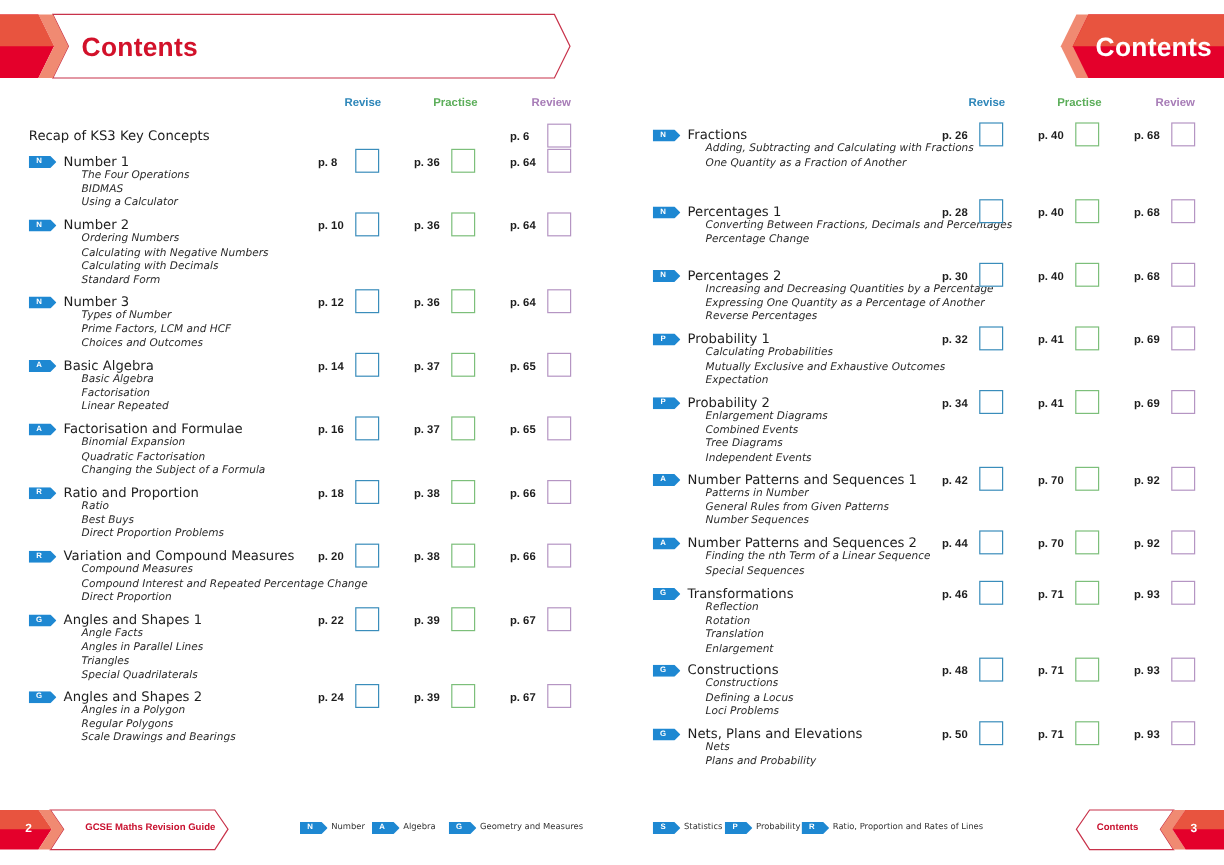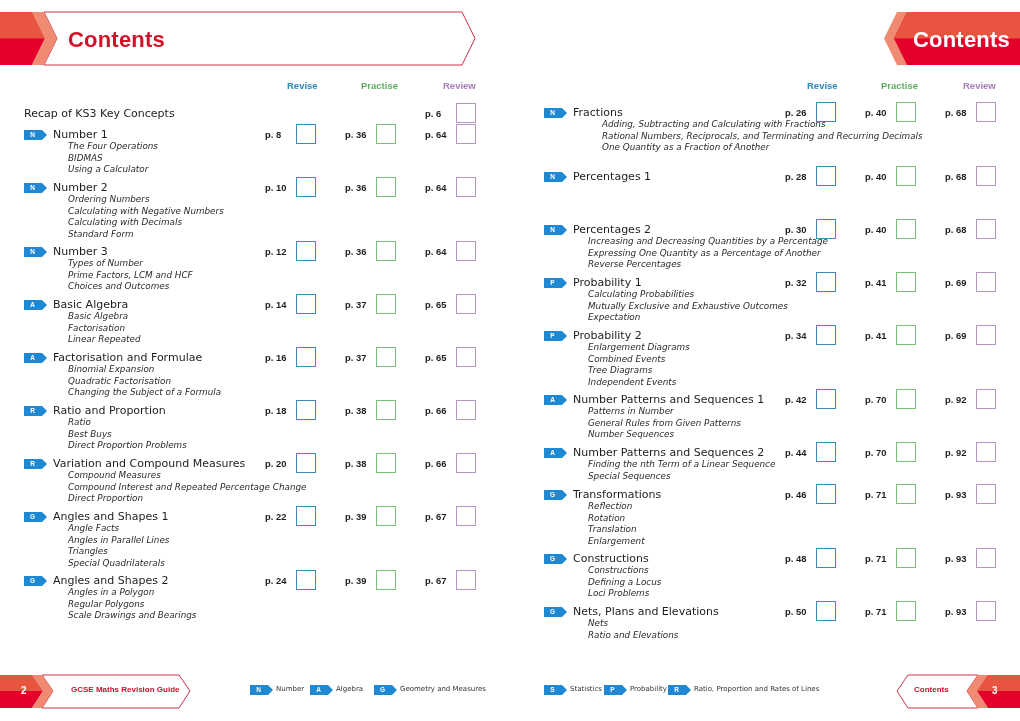--- a/index.html
+++ b/index.html
@@ -324,43 +324,44 @@
       <div class="row" style="top:107px">
         <div style="position:absolute;left:34px;top:0">
           <div class="badge">
             <svg width="23" height="10">
               <polygon points="0,0 18,0 23,5 18,10 0,10" fill="#1e88d2"></polygon>
             </svg>
             <span class="badge-letter">N</span>
           </div>
         </div>
         <div class="topic-title" style="left:63px">Fractions</div>
-        <div class="subs" style="left:92px">
+        <div class="subs" style="left:78px">
           <div>Adding, Subtracting and Calculating with Fractions</div>
-          <div>Rational Numbers, Reciprocals, and Terminating and Recurring Decimals</div>
           <div>One Quantity as a Fraction of Another</div>
         </div>
         <div class="pg" style="left:275px">p. 26</div>
         <div class="box revise" style="left:306px;top:-5px"></div>
         <div class="pg" style="left:355px">p. 40</div>
         <div class="box practise" style="left:386px;top:-5px"></div>
         <div class="pg" style="left:435px">p. 68</div>
         <div class="box review" style="left:466px;top:-5px"></div>
       </div>
       <div class="row" style="top:171px">
         <div style="position:absolute;left:34px;top:0">
           <div class="badge">
             <svg width="23" height="10">
               <polygon points="0,0 18,0 23,5 18,10 0,10" fill="#1e88d2"></polygon>
             </svg>
             <span class="badge-letter">N</span>
           </div>
         </div>
         <div class="topic-title" style="left:63px">Percentages 1</div>
         <div class="subs" style="left:78px">
+          <div>Converting Between Fractions, Decimals and Percentages</div>
+          <div>Percentage Change</div>
         </div>
         <div class="pg" style="left:275px">p. 28</div>
         <div class="box revise" style="left:306px;top:-5px"></div>
         <div class="pg" style="left:355px">p. 40</div>
         <div class="box practise" style="left:386px;top:-5px"></div>
         <div class="pg" style="left:435px">p. 68</div>
         <div class="box review" style="left:466px;top:-5px"></div>
       </div>
       <div class="row" style="top:224px">
         <div style="position:absolute;left:34px;top:0">
@@ -522,21 +523,21 @@
           <div class="badge">
             <svg width="23" height="10">
               <polygon points="0,0 18,0 23,5 18,10 0,10" fill="#1e88d2"></polygon>
             </svg>
             <span class="badge-letter">G</span>
           </div>
         </div>
         <div class="topic-title" style="left:63px">Nets, Plans and Elevations</div>
         <div class="subs" style="left:78px">
           <div>Nets</div>
-          <div>Ratio and Elevations</div>
+          <div>Plans and Probability</div>
         </div>
         <div class="pg" style="left:275px">p. 50</div>
         <div class="box revise" style="left:306px;top:-5px"></div>
         <div class="pg" style="left:355px">p. 71</div>
         <div class="box practise" style="left:386px;top:-5px"></div>
         <div class="pg" style="left:435px">p. 93</div>
         <div class="box review" style="left:466px;top:-5px"></div>
       </div>
     </div>
 

